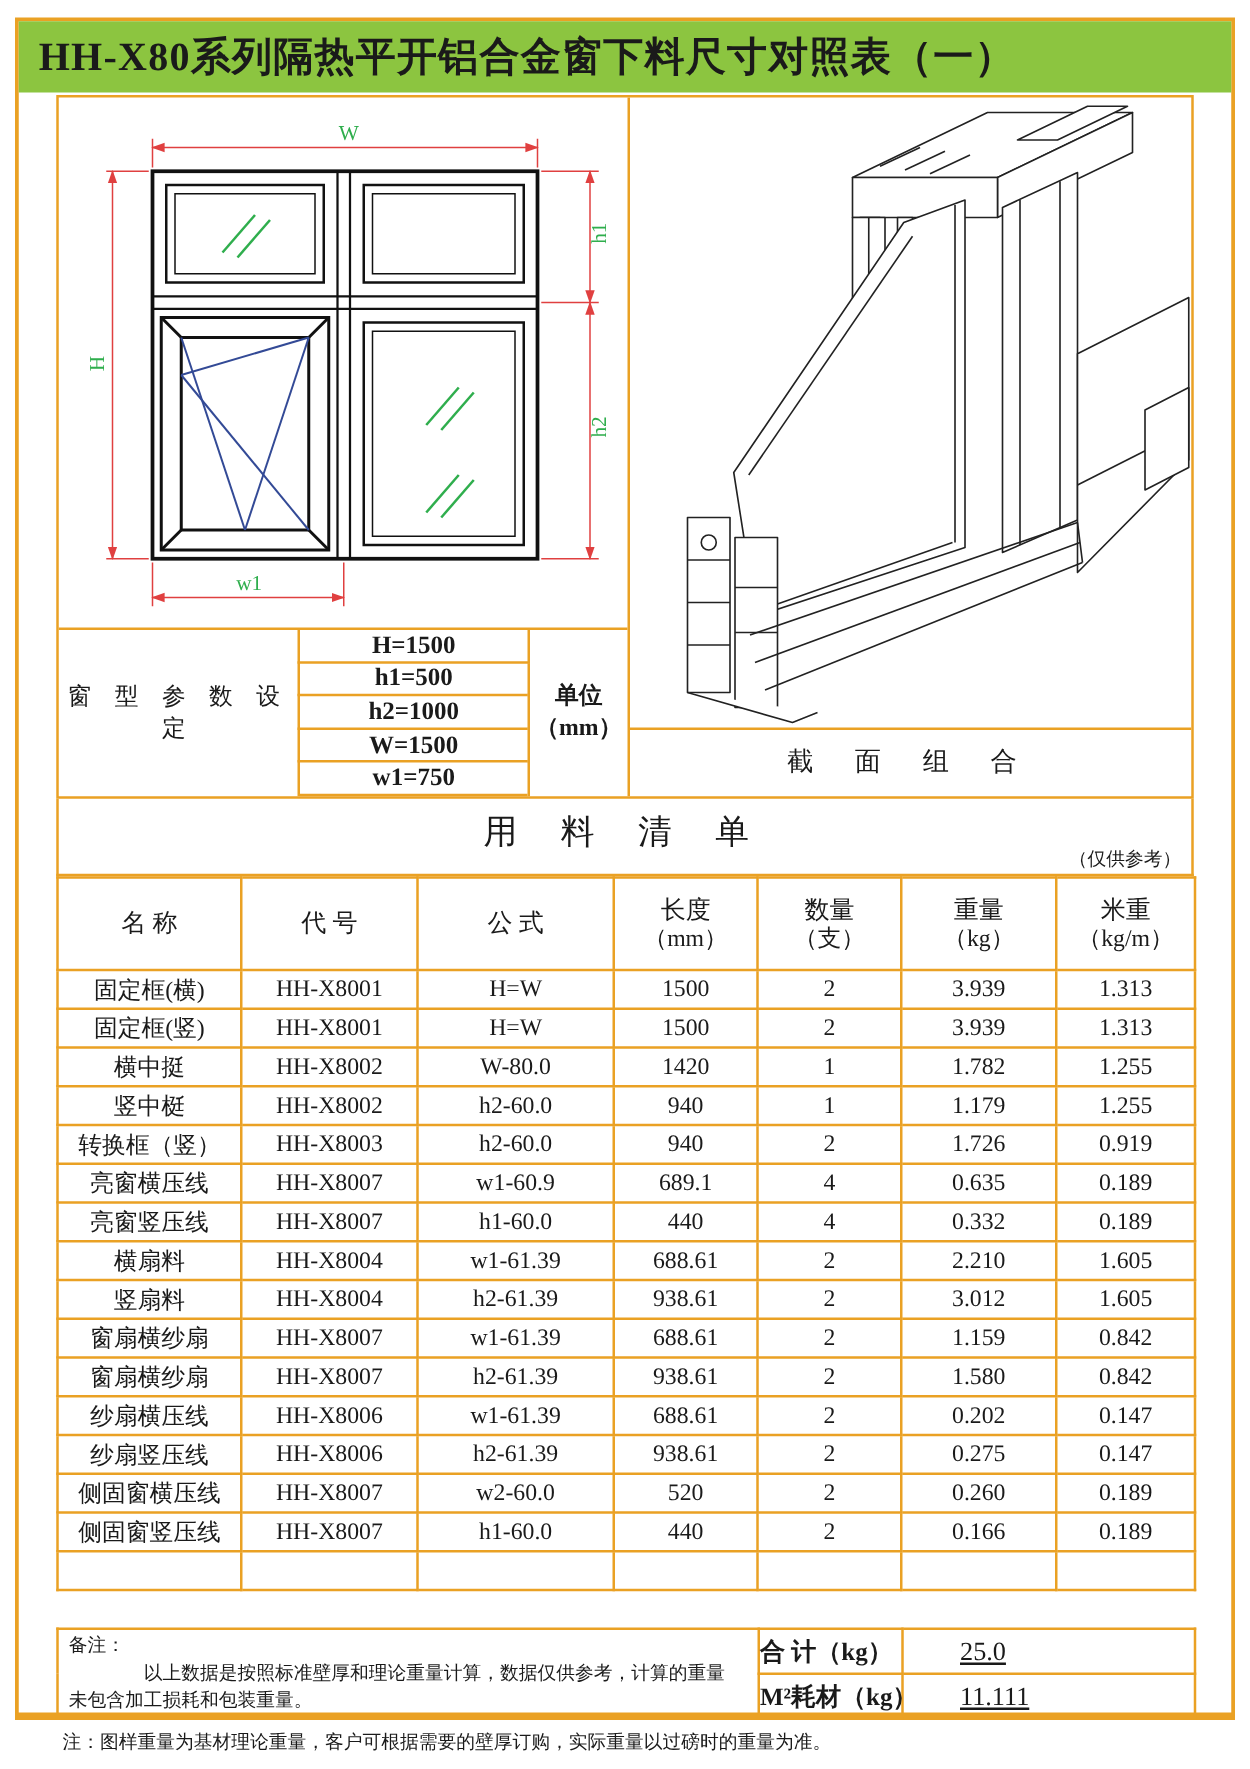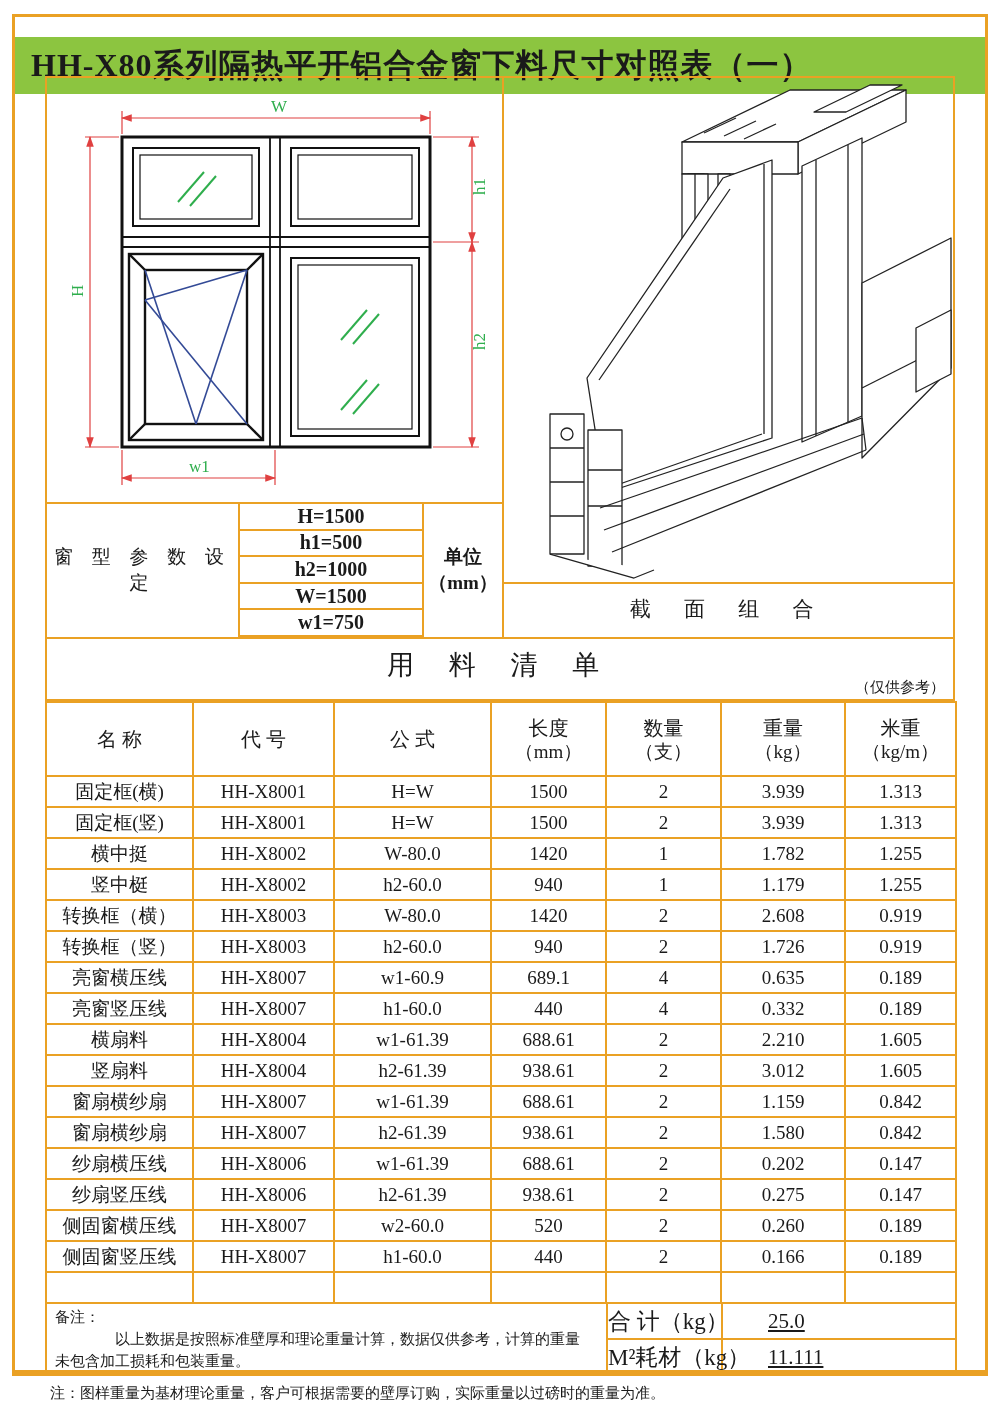--- a/index.html
+++ b/index.html
@@ -8,21 +8,21 @@
     --red:#e04040;
     --dim-green:#2fae4d;
     --blue:#334a96;
     --ink:#1a1a1a;
   }
   *{margin:0;padding:0;box-sizing:border-box;}
   body{background:#ffffff;font-family:"Liberation Serif","DejaVu Serif",serif;color:var(--ink);}
   .page{position:relative;width:1000px;height:1415px;background:#fff;overflow:hidden;}
   .frame{position:absolute;left:12px;top:14px;width:976px;height:1362px;
          border:3px solid var(--orange);border-bottom-width:6px;}
-  .titlebar{position:absolute;left:15px;top:17px;width:970px;height:57px;background:var(--green-bg);margin-top:20px;}
+  .titlebar{position:absolute;left:15px;top:17px;width:970px;height:57px;background:var(--green-bg);}
   .titlebar h1{font-size:32px;font-weight:bold;line-height:57px;padding-left:16px;letter-spacing:1px;}
   .content{position:absolute;left:45px;top:76px;width:910px;height:1298px;}
 
   .top-section{position:absolute;left:0;top:0;width:910px;height:563px;border:2px solid var(--orange);}
   .left-panel{position:absolute;left:0;top:0;width:457px;height:559px;border-right:2px solid var(--orange);}
   .right-panel{position:absolute;left:457px;top:0;width:449px;height:559px;padding-left:30px;}
   .win-svg{position:absolute;left:0;top:0;}
   .param-wrap{position:absolute;left:0;top:424px;width:455px;height:135px;border-top:2px solid var(--orange);}
   table.param{width:455px;height:133px;border-collapse:collapse;table-layout:fixed;}
   table.param td{border:2px solid var(--orange);text-align:center;vertical-align:middle;}
@@ -49,21 +49,21 @@
       font-weight:normal;font-size:19px;overflow:hidden;white-space:nowrap;}
   table.materials thead tr{height:74px;margin-left:36px;}
   table.materials tbody tr{height:31px;}
   .h-label{display:block;font-size:20px;line-height:1.3;}
   .h-unit{display:block;font-size:19px;line-height:1.2;}
 
   table.bottom{position:absolute;left:0;top:1226px;width:910px;height:72px;border-collapse:collapse;table-layout:fixed;}
   table.bottom td{border:2px solid var(--orange);vertical-align:middle;}
   td.remark-cell{padding:3px 8px 2px 8px;font-size:15px;line-height:1.45;text-align:left;vertical-align:top;}
   .remark-indent{text-indent:4em;}
-  td.sum-label{font-size:23px;font-weight:normal;text-align:left;white-space:nowrap;}
+  td.sum-label{font-size:20px;font-weight:bold;text-align:left;white-space:nowrap;}
   td.sum-value{font-size:21px;padding-left:45px;text-align:left;text-decoration:underline;}
 
   .footnote{position:absolute;left:50px;top:1384px;font-size:15px;}
 </style>
 </head>
 <body>
 
 <div class="page">
 
   <div class="frame"></div>
@@ -328,29 +328,20 @@
   <tr>
     <td>竖中梃</td>
     <td>HH-X8002</td>
     <td>h2-60.0</td>
     <td>940</td>
     <td>1</td>
     <td>1.179</td>
     <td>1.255</td>
   </tr>
 
-  <tr>
-    <td>转换框（横）</td>
-    <td>HH-X8003</td>
-    <td>W-80.0</td>
-    <td>1420</td>
-    <td>2</td>
-    <td>2.608</td>
-    <td>0.919</td>
-  </tr>
 
   <tr>
     <td>转换框（竖）</td>
     <td>HH-X8003</td>
     <td>h2-60.0</td>
     <td>940</td>
     <td>2</td>
     <td>1.726</td>
     <td>0.919</td>
   </tr>

